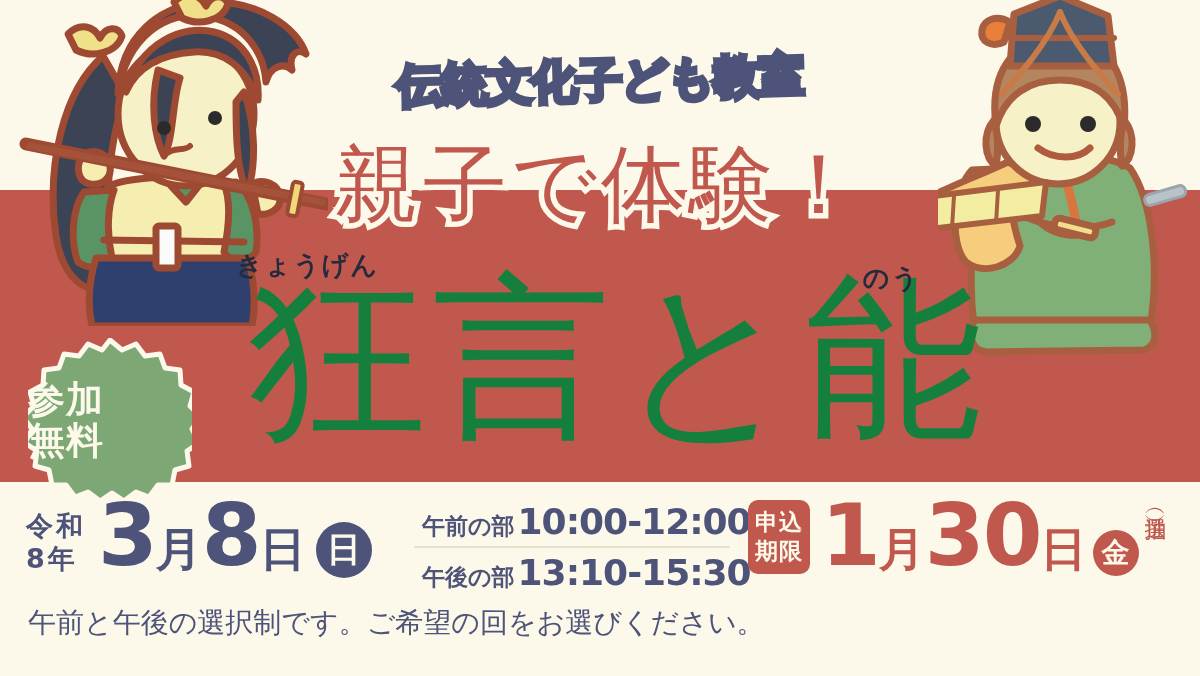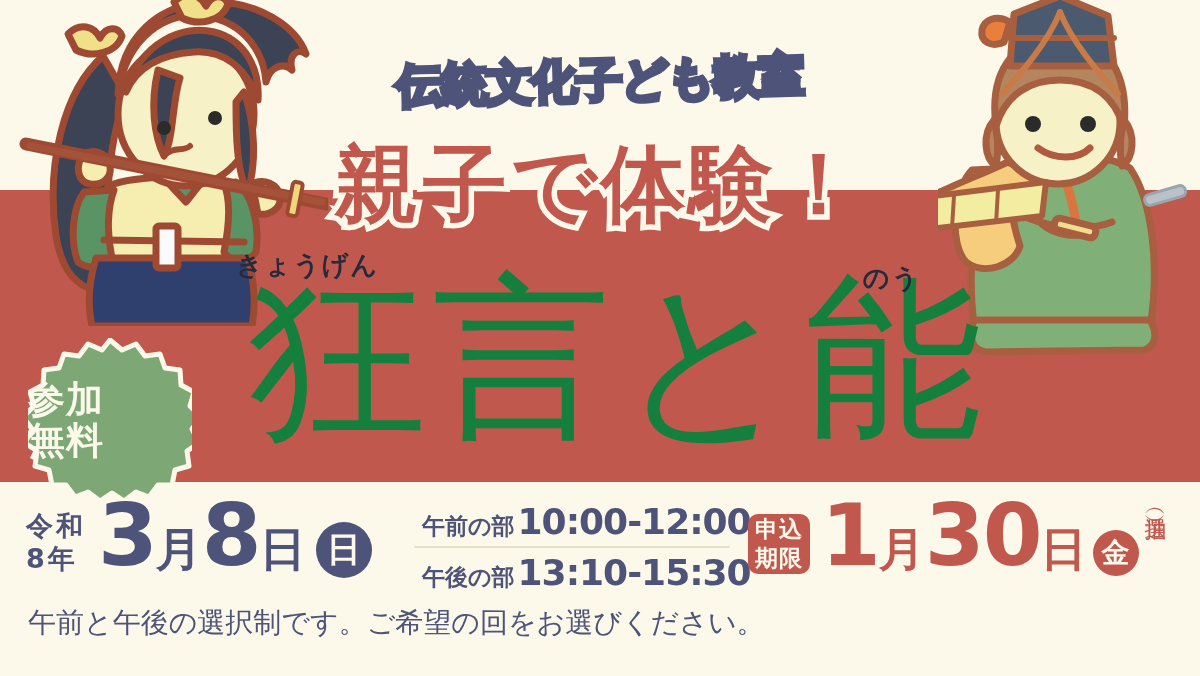--- a/index.html
+++ b/index.html
@@ -41,21 +41,21 @@
     transform: rotate(-1.6deg);
     -webkit-text-stroke: 5px #4e5379;
     paint-order: stroke fill;
     z-index: 6;
   }
   #subtitle {
     position: absolute;
     left: 0; top: 128px; width: 1200px;
     text-align: center;
     font-family: "DejaVu Serif", "Liberation Serif", serif;
-    font-size: 84px; font-weight: 700;
+    font-size: 84px; font-weight: 400;
     color: #c0584e;
     letter-spacing: 4px;
     -webkit-text-stroke: 11px #fcf9ea;
     paint-order: stroke fill;
     z-index: 7;
     white-space: nowrap;
   }
 
   
   #title-wrap {
@@ -180,21 +180,21 @@
   }
 
   
   #deadline-block {
     position: absolute;
     left: 748px; top: 2px;
     display: flex; align-items: flex-end;
     color: #c0584e;
   }
   #deadline-tag {
-    width: 62px; height: 60px;
+    width: 62px; height: 74px;
     background: #c0584e;
     border-radius: 10px;
     display: flex; flex-direction: column;
     align-items: center; justify-content: center;
     color: #fcf9ea;
     font-family: "DejaVu Sans", sans-serif;
     font-size: 23px; font-weight: 700;
     line-height: 1.25;
     letter-spacing: 1px;
     margin-bottom: 5px;

